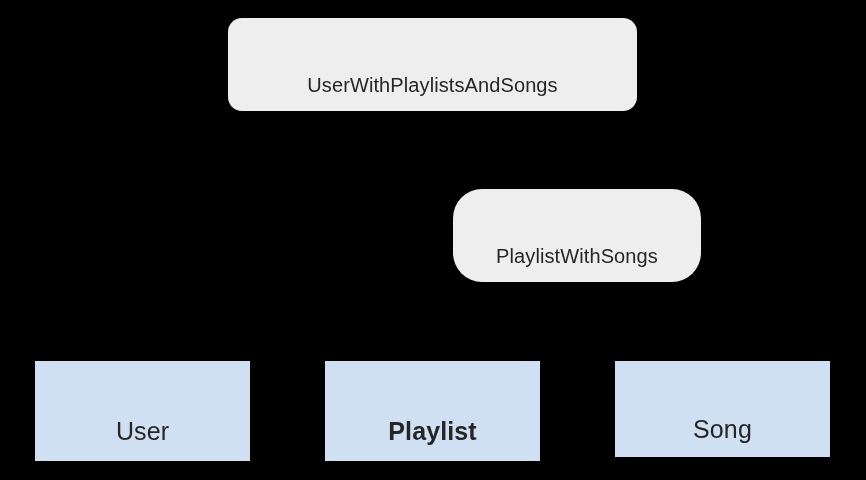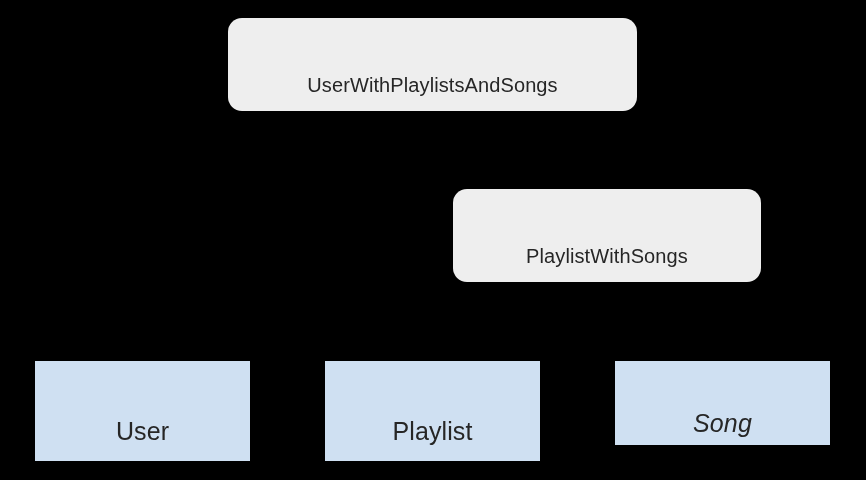--- a/index.html
+++ b/index.html
@@ -65,29 +65,29 @@
         <path d="M 581 111 L 581 189"></path>
         <path d="M 433 282 L 433 361"></path>
         <path d="M 722 282 L 722 361"></path>
       </g>
   </svg>
 
   <div class="node node-relation" style="left: 228px; top: 18px; width: 409px; height: 93px;">
     <span class="node-label">UserWithPlaylistsAndSongs</span>
   </div>
 
-  <div class="node node-relation" style="left: 453px; top: 189px; width: 308px; height: 93px;">
+  <div class="node node-relation" style="left: 453px; top: 189px; width: 248px; height: 93px; border-radius: 29px;">
     <span class="node-label">PlaylistWithSongs</span>
   </div>
 
   <div class="node node-entity" style="left: 35px; top: 361px; width: 215px; height: 100px;">
     <span class="node-label">User</span>
   </div>
 
-  <div class="node node-entity" style="left: 325px; top: 361px; width: 215px; height: 100px;">
+  <div class="node node-entity" style="left: 325px; top: 361px; width: 215px; height: 100px; font-weight: bold;">
     <span class="node-label">Playlist</span>
   </div>
 
-  <div class="node node-entity" style="left: 615px; top: 361px; width: 215px; height: 84px; font-style: italic;">
+  <div class="node node-entity" style="left: 615px; top: 361px; width: 215px; height: 96px;">
     <span class="node-label">Song</span>
   </div>
 
 </div>
 
 </body></html>

